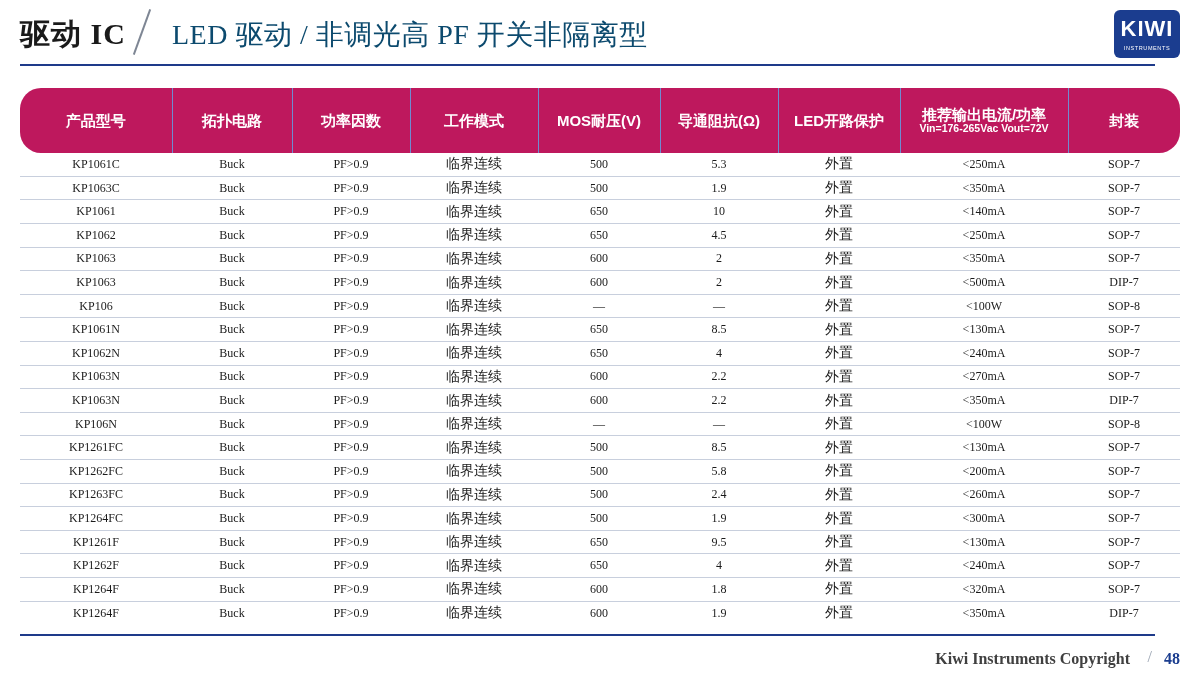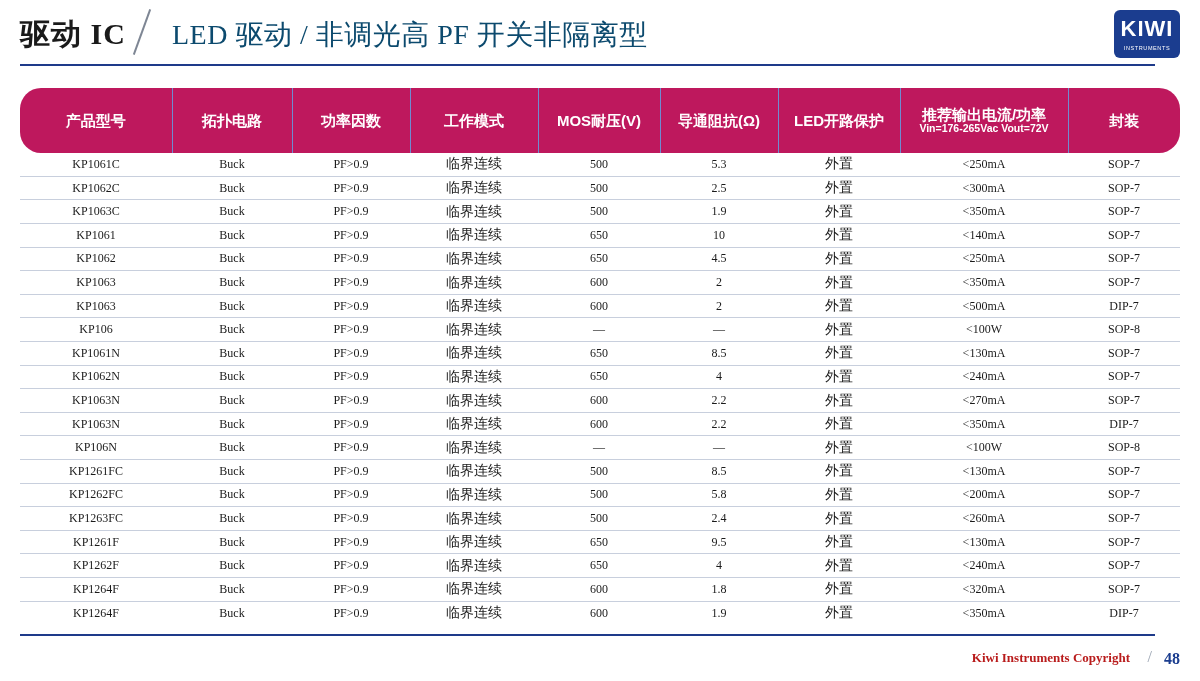--- a/index.html
+++ b/index.html
@@ -131,22 +131,22 @@
     position: absolute;
     left: 20px; top: 634px;
     width: 1135px; height: 2px;
     background: #1e3a8a;
   }
   .footer-text {
     position: absolute;
     right: 70px; top: 650px;
     font-family: "Liberation Serif", serif;
     font-weight: bold;
-    font-size: 13px;
-    color: #b91c1c;
+    font-size: 16px;
+    color: #404040;
   }
   .footer-slash {
     position: absolute;
     right: 48px; top: 648px;
     font-family: "Liberation Serif", serif;
     font-size: 16px;
     color: #9aa3b2;
   }
   .footer-page {
     position: absolute;
@@ -209,31 +209,20 @@
             <td>Buck</td>
             <td>PF&gt;0.9</td>
             <td class="col-cn">临界连续</td>
             <td>500</td>
             <td>5.3</td>
             <td class="col-cn">外置</td>
             <td>&lt;250mA</td>
             <td>SOP-7</td>
           </tr>
           <tr>
-            <td>KP1062C</td>
-            <td>Buck</td>
-            <td>PF&gt;0.9</td>
-            <td class="col-cn">临界连续</td>
-            <td>500</td>
-            <td>2.5</td>
-            <td class="col-cn">外置</td>
-            <td>&lt;300mA</td>
-            <td>SOP-7</td>
-          </tr>
-          <tr>
             <td>KP1063C</td>
             <td>Buck</td>
             <td>PF&gt;0.9</td>
             <td class="col-cn">临界连续</td>
             <td>500</td>
             <td>1.9</td>
             <td class="col-cn">外置</td>
             <td>&lt;350mA</td>
             <td>SOP-7</td>
           </tr>
@@ -371,20 +360,31 @@
           </tr>
           <tr>
             <td>KP1263FC</td>
             <td>Buck</td>
             <td>PF&gt;0.9</td>
             <td class="col-cn">临界连续</td>
             <td>500</td>
             <td>2.4</td>
             <td class="col-cn">外置</td>
             <td>&lt;260mA</td>
+            <td>SOP-7</td>
+          </tr>
+          <tr>
+            <td>KP1264FC</td>
+            <td>Buck</td>
+            <td>PF&gt;0.9</td>
+            <td class="col-cn">临界连续</td>
+            <td>500</td>
+            <td>1.9</td>
+            <td class="col-cn">外置</td>
+            <td>&lt;300mA</td>
             <td>SOP-7</td>
           </tr>
           <tr>
             <td>KP1261F</td>
             <td>Buck</td>
             <td>PF&gt;0.9</td>
             <td class="col-cn">临界连续</td>
             <td>650</td>
             <td>9.5</td>
             <td class="col-cn">外置</td>

